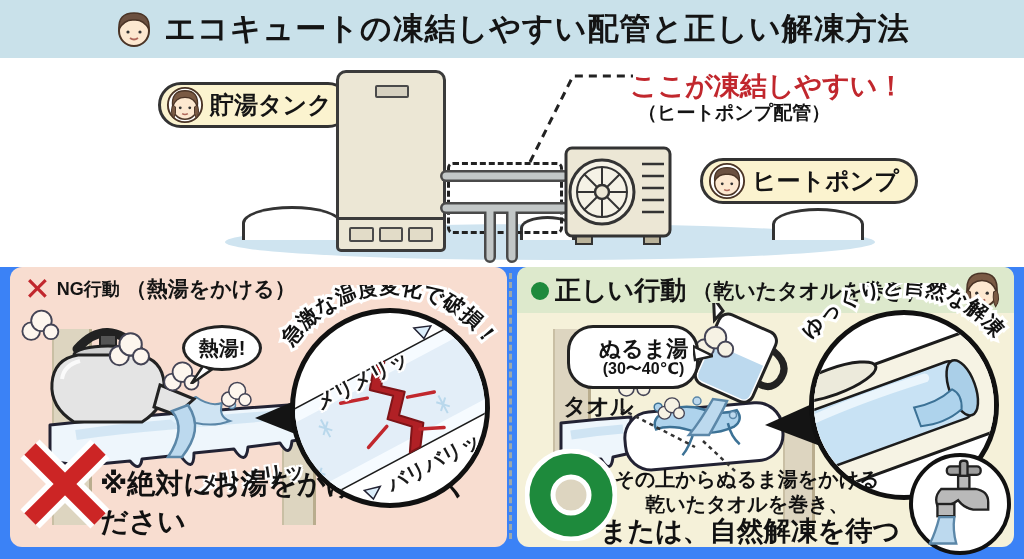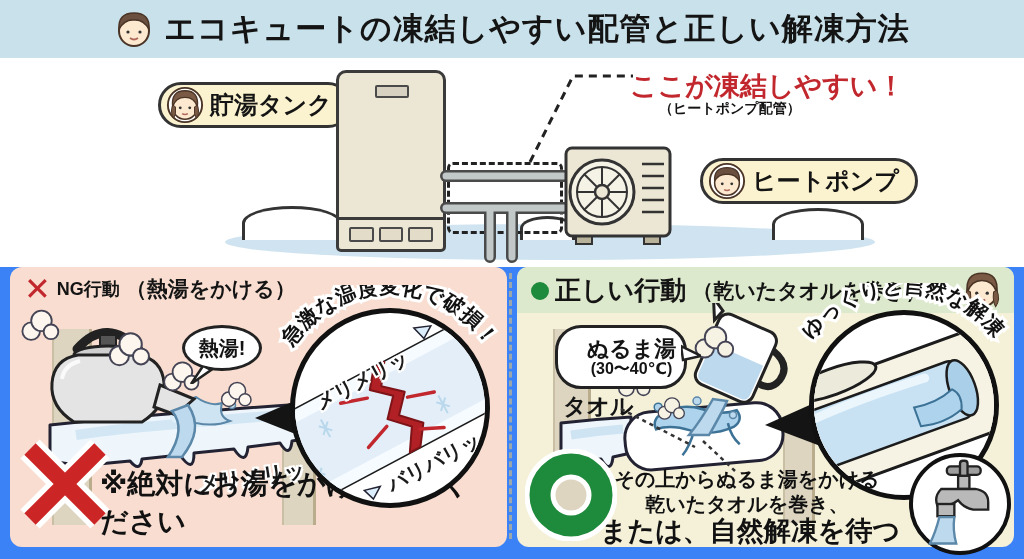--- a/index.html
+++ b/index.html
@@ -19,21 +19,21 @@
   .pill { position:absolute; display:flex; align-items:center; gap:6px; background:#fbf3cf; border:3px solid #333;
           border-radius:26px; padding:3px 16px 3px 5px; height:46px; }
   .pill-label { font-size:24px; font-weight:bold; color:#141414; }
   .tank { position:absolute; left:336px; top:12px; width:110px; height:182px; background:#ece7d5;
           border:3px solid #3b3b3b; border-radius:10px 10px 5px 5px; }
   .tank-display { position:absolute; left:36px; top:12px; width:34px; height:13px; background:#d6d1c0; border:2px solid #4a4a4a; border-radius:2px; }
   .tank-base { position:absolute; left:0; bottom:0; width:100%; height:32px; border-top:3px solid #3b3b3b; display:flex; gap:5px; padding:7px 10px; }
   .tank-base span { flex:1; border:2px solid #4a4a4a; background:#e2dcc8; border-radius:2px; }
   .dashed-box { position:absolute; left:447px; top:104px; width:116px; height:72px; border:3px dashed #222; border-radius:6px; }
   .warning { position:absolute; left:630px; top:10px; font-size:27px; font-weight:bold; color:#c1272d; }
-  .warning-sub { position:absolute; left:659px; top:42px; font-size:14px; font-weight:bold; color:#141414; }
+  .warning-sub { position:absolute; left:638px; top:42px; font-size:19px; font-weight:bold; color:#141414; }
 
   
   .panel { position:absolute; top:267px; height:280px; border-radius:12px; }
   .ng-panel { left:10px; width:497px; background:#f8ddd0; }
   .ok-panel { left:517px; width:497px; background:#f5f1d9; }
   .divider { position:absolute; left:509px; top:273px; height:266px; width:0; border-left:3px dashed #9aa8ad; }
 
   .panel-title { position:absolute; left:14px; top:6px; display:flex; align-items:center; gap:6px; white-space:nowrap; }
   .mark-x { font-size:32px; font-weight:bold; color:#c1272d; line-height:1; }
   .ptitle { font-size:18px; font-weight:bold; color:#141414; }
@@ -303,21 +303,21 @@
         <path d="M6,20 Q2,29 7,36 Q10,31 9,22 Z M34,20 Q38,29 33,36 Q30,31 31,22 Z" fill="#7a5a44" stroke="#4a3426" stroke-width="1"></path>
         <circle cx="15" cy="23" r="1.6" fill="#333"></circle>
           <circle cx="25" cy="23" r="1.6" fill="#333"></circle>
         <path d="M17,29 Q20,31.5 23,29" fill="none" stroke="#b0685a" stroke-width="1.7"></path>
       </svg>
     </span>
 
     <div class="wall" style="left:36px; top:62px; width:38px; height:194px;"></div>
     <div class="wall" style="left:266px; top:158px; width:32px; height:98px;"></div>
 
-    <div class="bubble bubble-round" style="left:38px; top:58px; width:132px; height:64px;padding-left:21px;">
+    <div class="bubble bubble-round" style="left:50px; top:58px; width:132px; height:64px;padding-left:21px;">
       <span class="bubble-text" style="font-size:22px;">ぬるま湯</span>
       <span class="bubble-text2">(30〜40℃)</span>
       <svg style="position:absolute; right:-17px; top:14px;" width="20" height="22" viewBox="0 0 20 22">
         <path d="M0,4 L20,14 L2,18 Z" fill="#fff" stroke="#222" stroke-width="2.5"></path>
       </svg>
     </div>
 
     <svg class="pointer-svg" style="left:174px; top:56px;" width="46" height="40" viewBox="0 0 60 50">
       <g fill="#f6f2e4" stroke="#445" stroke-width="2.5">
           <circle cx="18" cy="32" r="12"></circle>

